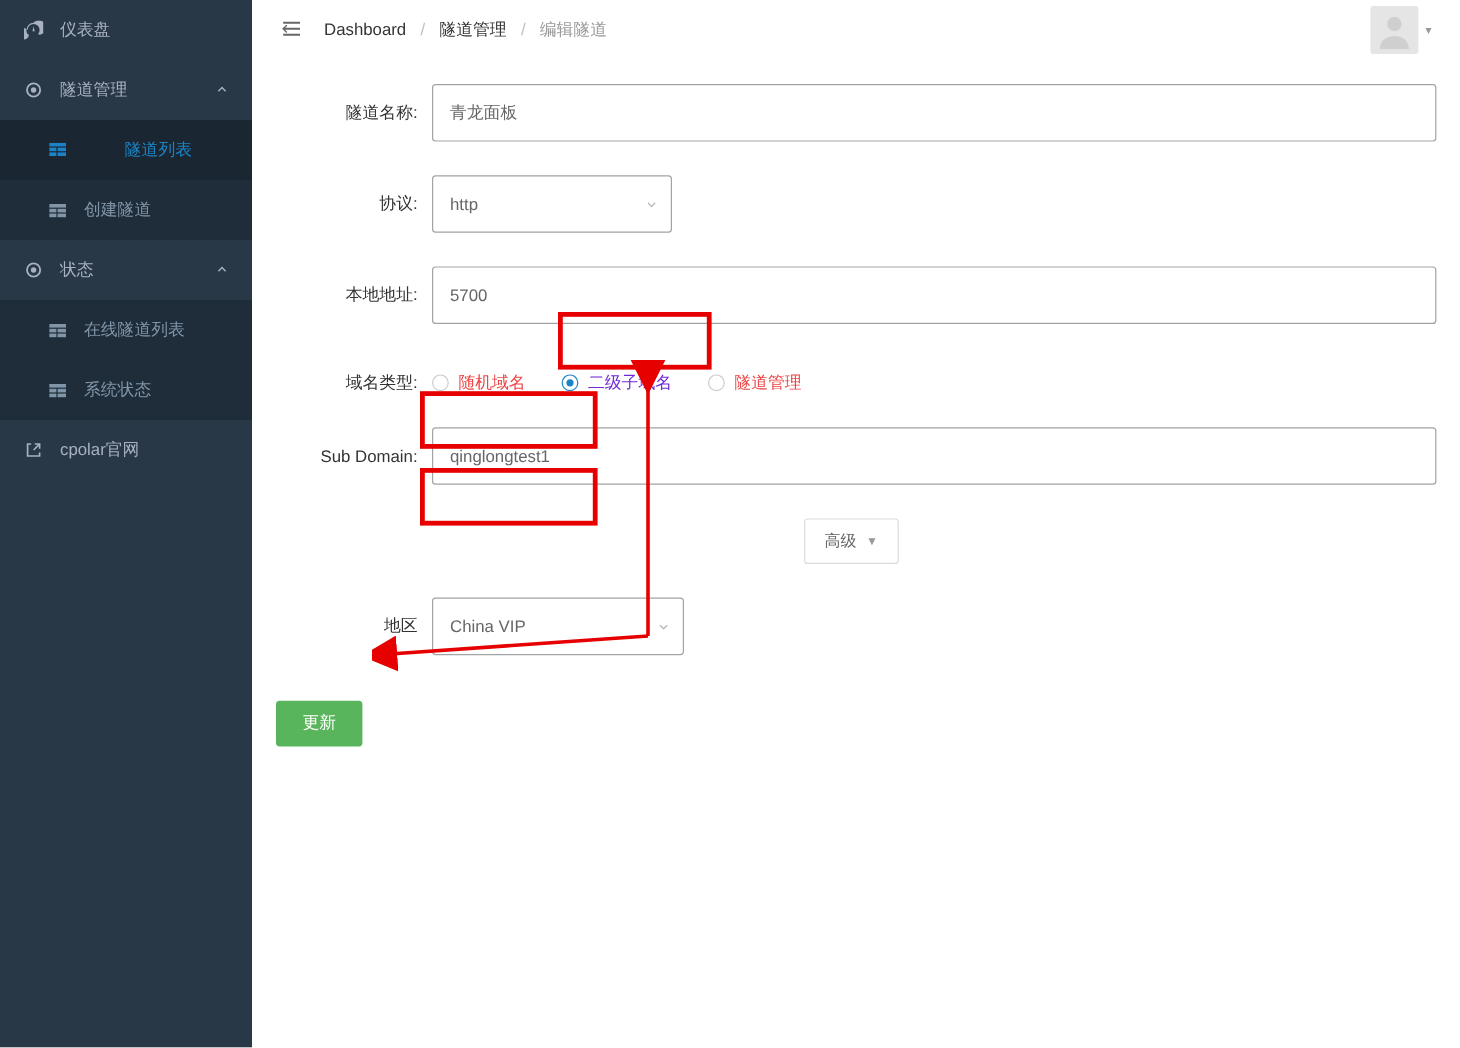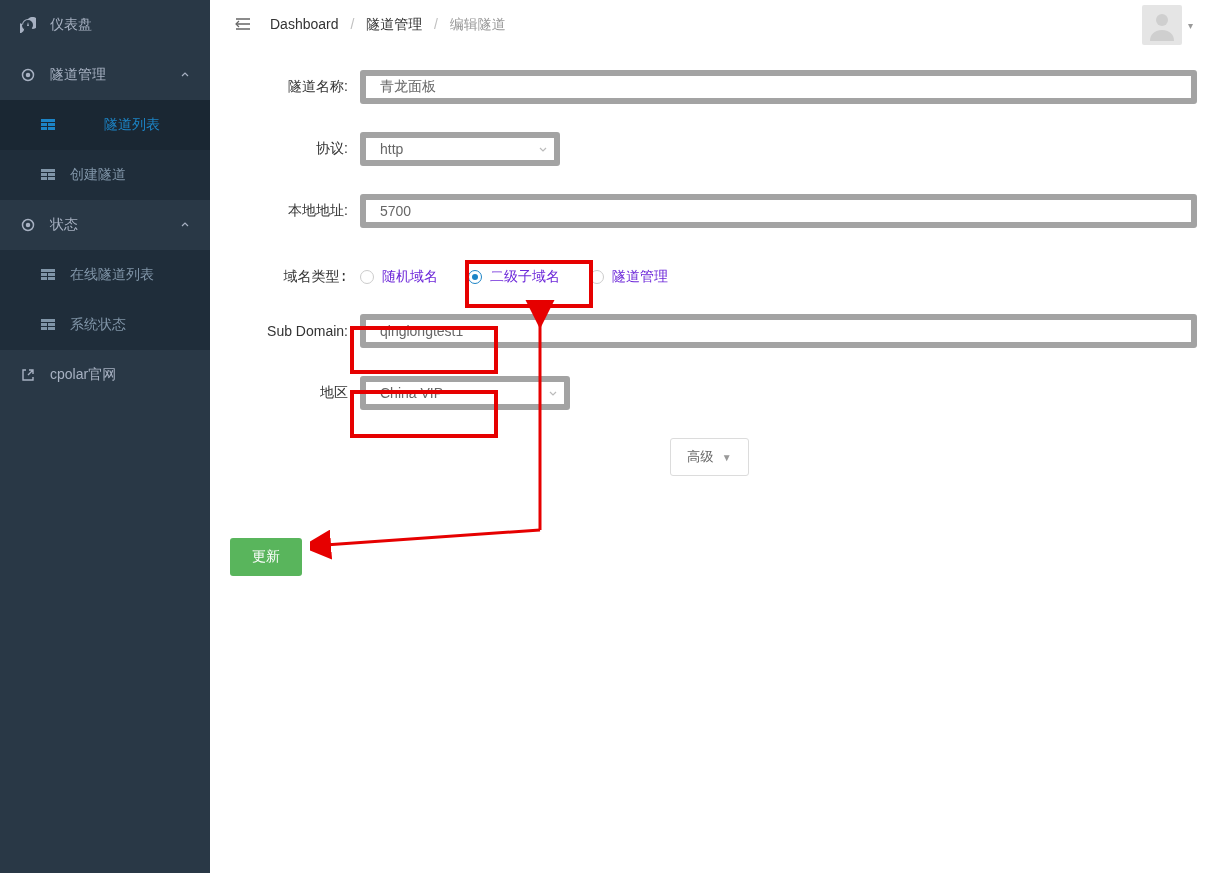--- a/index.html
+++ b/index.html
@@ -3,49 +3,49 @@
 <meta charset="utf-8">
 <style>
 * { margin: 0; padding: 0; box-sizing: border-box; }
 body { font-family: -apple-system, "Helvetica Neue", Arial, "PingFang SC", "Microsoft YaHei", sans-serif; font-size: 14px; color: #333; background: #fff; }
 .app { display: flex; min-height: 873px; }
 .sidebar { width: 210px; background: #293846; color: #a7b1c2; flex-shrink: 0; }
 .sidebar-item { display: flex; align-items: center; padding: 16px 20px; cursor: pointer; color: #a7b1c2; font-size: 14px; position: relative; }
 .sidebar-item.active { background: #1c2b3a; color: #1c84c6; }
 .sidebar-item.sub { padding-left: 40px; background: #1f2d3a; }
 .sidebar-item.sub.active { color: #1c84c6; background: #1a2733; gap: 34px; }
-.sidebar-item.sub:not(.active) { color: #8095a8; }
+.sidebar-item.sub:not(.active) { color: #8095a8; align-items: flex-end; }
 .sidebar-section { background: #293846; }
 .sidebar-icon { width: 16px; height: 16px; margin-right: 14px; display: inline-flex; align-items: center; justify-content: center; }
 .chevron { position: absolute; right: 20px; }
 .main { flex: 1; background: #fff; }
 .topbar { display: flex; align-items: center; padding: 0 24px; height: 50px; border-bottom: 0; }
 .menu-toggle { margin-right: 18px; color: #666; cursor: pointer; }
 .breadcrumb { color: #333; font-size: 14px; }
 .breadcrumb .sep { color: #c0c0c0; margin: 0 8px; }
 .breadcrumb .current { color: #999; }
 .avatar-area { margin-left: auto; display: flex; align-items: center; }
 .avatar { width: 40px; height: 40px; background: #e5e5e5; border-radius: 2px; display: flex; align-items: center; justify-content: center; }
 .caret-down { margin-left: 6px; color: #999; font-size: 10px; }
 .content { padding: 20px 20px 20px 20px; }
 .form-row { display: flex; align-items: center; margin-bottom: 28px; }
 .form-label { width: 130px; text-align: right; padding-right: 12px; color: #333; font-size: 14px; }
-.form-control { flex: 1; max-width: 848px; height: 34px; border: 6px solid #a3a3a3; border-radius: 3px; padding: 0 14px; font-size: 14px; color: #666; background: #fff; }
+.form-control { flex: 1; max-width: 848px; height: 48px; border: 1px solid #a3a3a3; border-radius: 3px; padding: 0 14px; font-size: 14px; color: #666; background: #fff; }
 .form-control.full { width: 100%; }
 .select-wrap { position: relative; width: 200px; }
 .select-wrap .form-control { width: 100%; padding-right: 16px; }
 .select-caret { position: absolute; right: 12px; top: 50%; transform: translateY(-50%); color: #bbb; pointer-events: none; }
 .radio-group { display: flex; align-items: center; gap: 30px; }
-.radio-item { display: inline-flex; align-items: center; gap: 8px; cursor: pointer; color: #6d28d9; }
+.radio-item { display: inline-flex; align-items: center; gap: 8px; cursor: pointer; color: #ef4444; }
 .radio-item.selected { color: #6d28d9; text-align: center; }
 .radio-circle { width: 14px; height: 14px; border: 1px solid #ccc; border-radius: 50%; display: inline-flex; align-items: center; justify-content: center; }
 .radio-item.selected .radio-circle { border-color: #1c84c6; }
 .radio-dot { width: 6px; height: 6px; background: #1c84c6; border-radius: 50%; }
 .btn-advanced { display: inline-flex; align-items: center; gap: 8px; border: 1px solid #dcdcdc; background: #fff; padding: 9px 16px; border-radius: 3px; cursor: pointer; color: #666; margin-left: 440px; }
-.btn-submit { background: #59b55c; color: #fff; border: none; padding: 10px 22px; border-radius: 3px; cursor: pointer; font-size: 14px; margin-top: 34px; margin-left: 0; }
+.btn-submit { background: #59b55c; color: #fff; border: none; padding: 10px 22px; border-radius: 3px; cursor: pointer; font-size: 14px; margin-top: 10px; margin-left: 0; }
 .highlight-box { position: absolute; border: 4px solid #e60000; pointer-events: none; }
 .annotations { position: absolute; top: 0; left: 0; width: 100%; height: 100%; pointer-events: none; }
 svg.arrow { position: absolute; pointer-events: none; }
 .content-wrap { position: relative; }
 </style>
 </head>
 <body>
 
 <div class="app">
   <aside class="sidebar">
@@ -190,21 +190,21 @@
               </svg>
           </span>
         </div>
       </div>
 
       <div class="form-row">
         <label class="form-label">本地地址:</label>
         <input class="form-control full" type="text" value="5700" style="">
       </div>
 
-      <div class="form-row" style="margin-top:40px;font-family:Liberation Mono, monospace;">
+      <div class="form-row" style="margin-top:40px;">
         <label class="form-label">域名类型:</label>
         <div class="radio-group">
           <label class="radio-item">
             <span class="radio-circle"></span>
             <span>随机域名</span>
           </label>
           <label class="radio-item selected">
             <span class="radio-circle">
                 <span class="radio-dot"></span>
               </span>
@@ -215,37 +215,37 @@
             <span>隧道管理</span>
           </label>
         </div>
       </div>
 
       <div class="form-row">
         <label class="form-label">Sub Domain:</label>
         <input class="form-control full" type="text" value="qinglongtest1" style="">
       </div>
 
+      <div class="form-row" style="justify-content:flex-start;">
+        <button class="btn-advanced">
+          <span>高级</span>
+          <span style="color:#999;font-size:10px;">▼</span>
+        </button>
+      </div>
+
       <div class="form-row">
         <label class="form-label">地区</label>
         <div class="select-wrap" style="width:210px;">
           <input class="form-control" type="text" readonly="" value="China VIP" style="">
           <span class="select-caret">
             <svg width="10" height="10" viewBox="0 0 10 10" fill="none" stroke="currentColor" stroke-width="1.2">
                 <path d="M2 4l3 3 3-3"></path>
               </svg>
           </span>
         </div>
-      </div>
-
-      <div class="form-row" style="justify-content:flex-start;">
-        <button class="btn-advanced">
-          <span>高级</span>
-          <span style="color:#999;font-size:10px;">▼</span>
-        </button>
       </div>
 
       <button class="btn-submit">更新</button>
 
       
       <div class="annotations">
         <div class="highlight-box" style="left:255px; top:210px; width:128px; height:48px;"></div>
         <div class="highlight-box" style="left:140px; top:276px; width:148px; height:48px;"></div>
         <div class="highlight-box" style="left:140px; top:340px; width:148px; height:48px;"></div>
         <svg class="arrow" style="left:100px; top:250px;" width="280" height="280">

